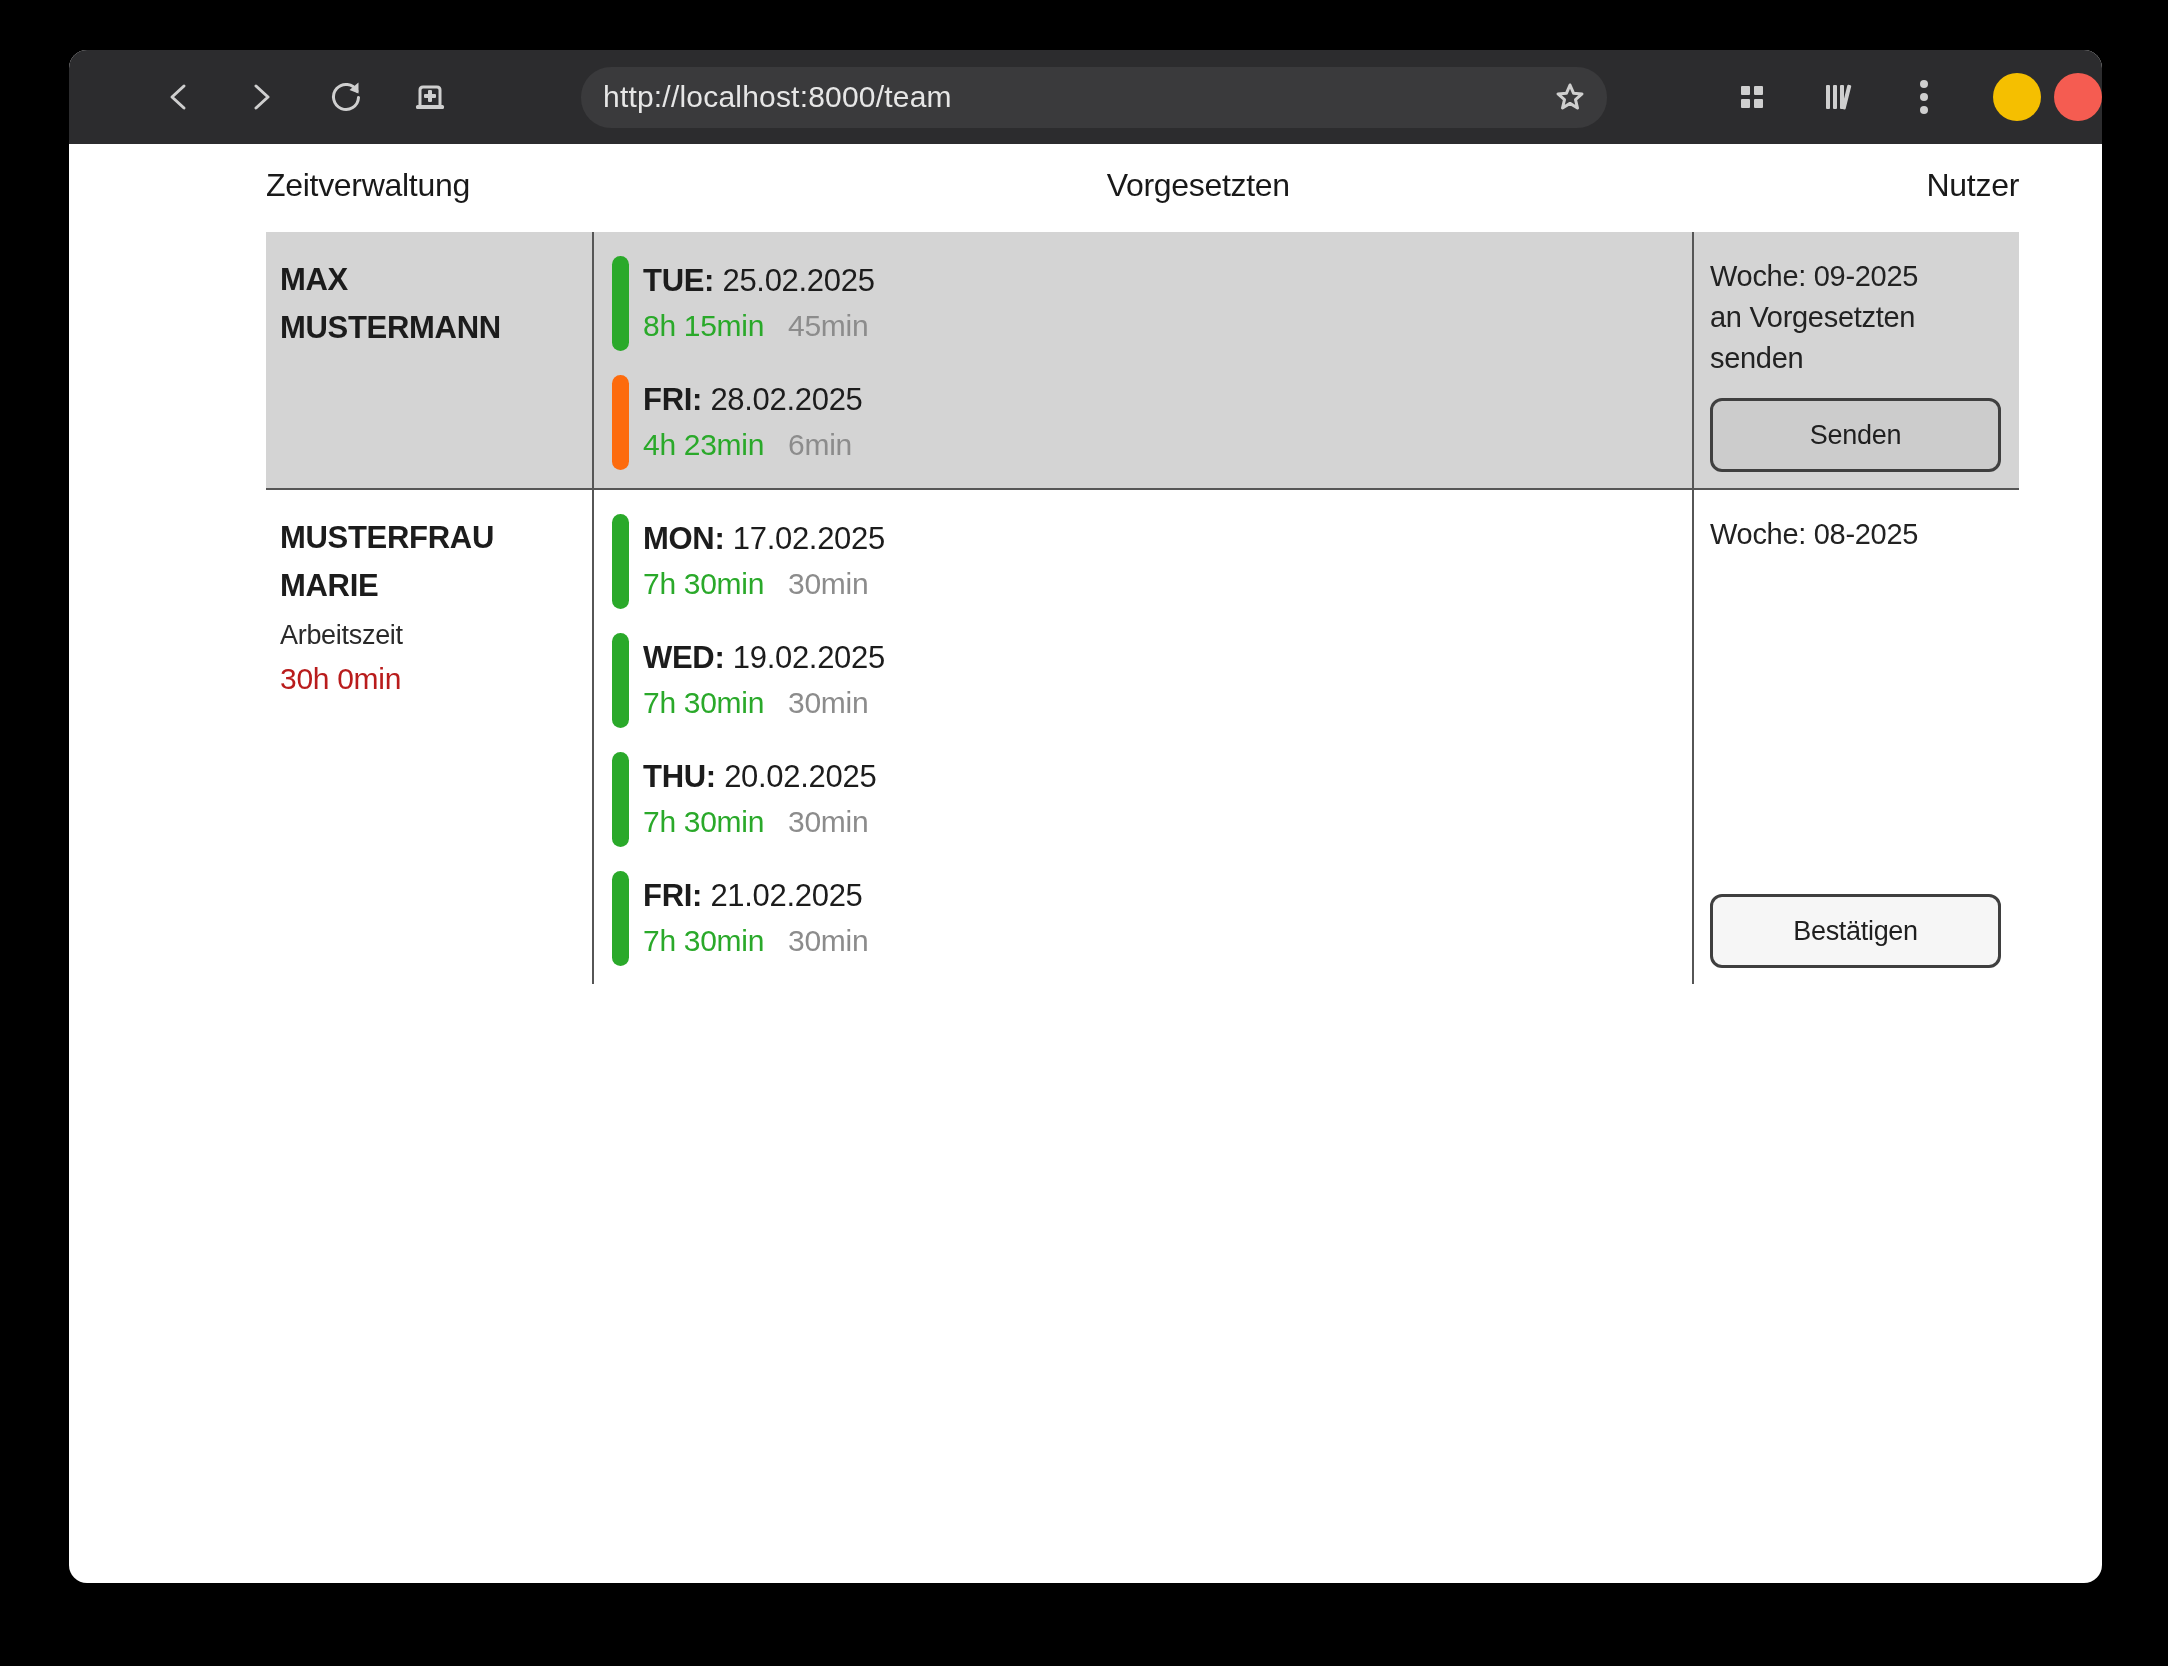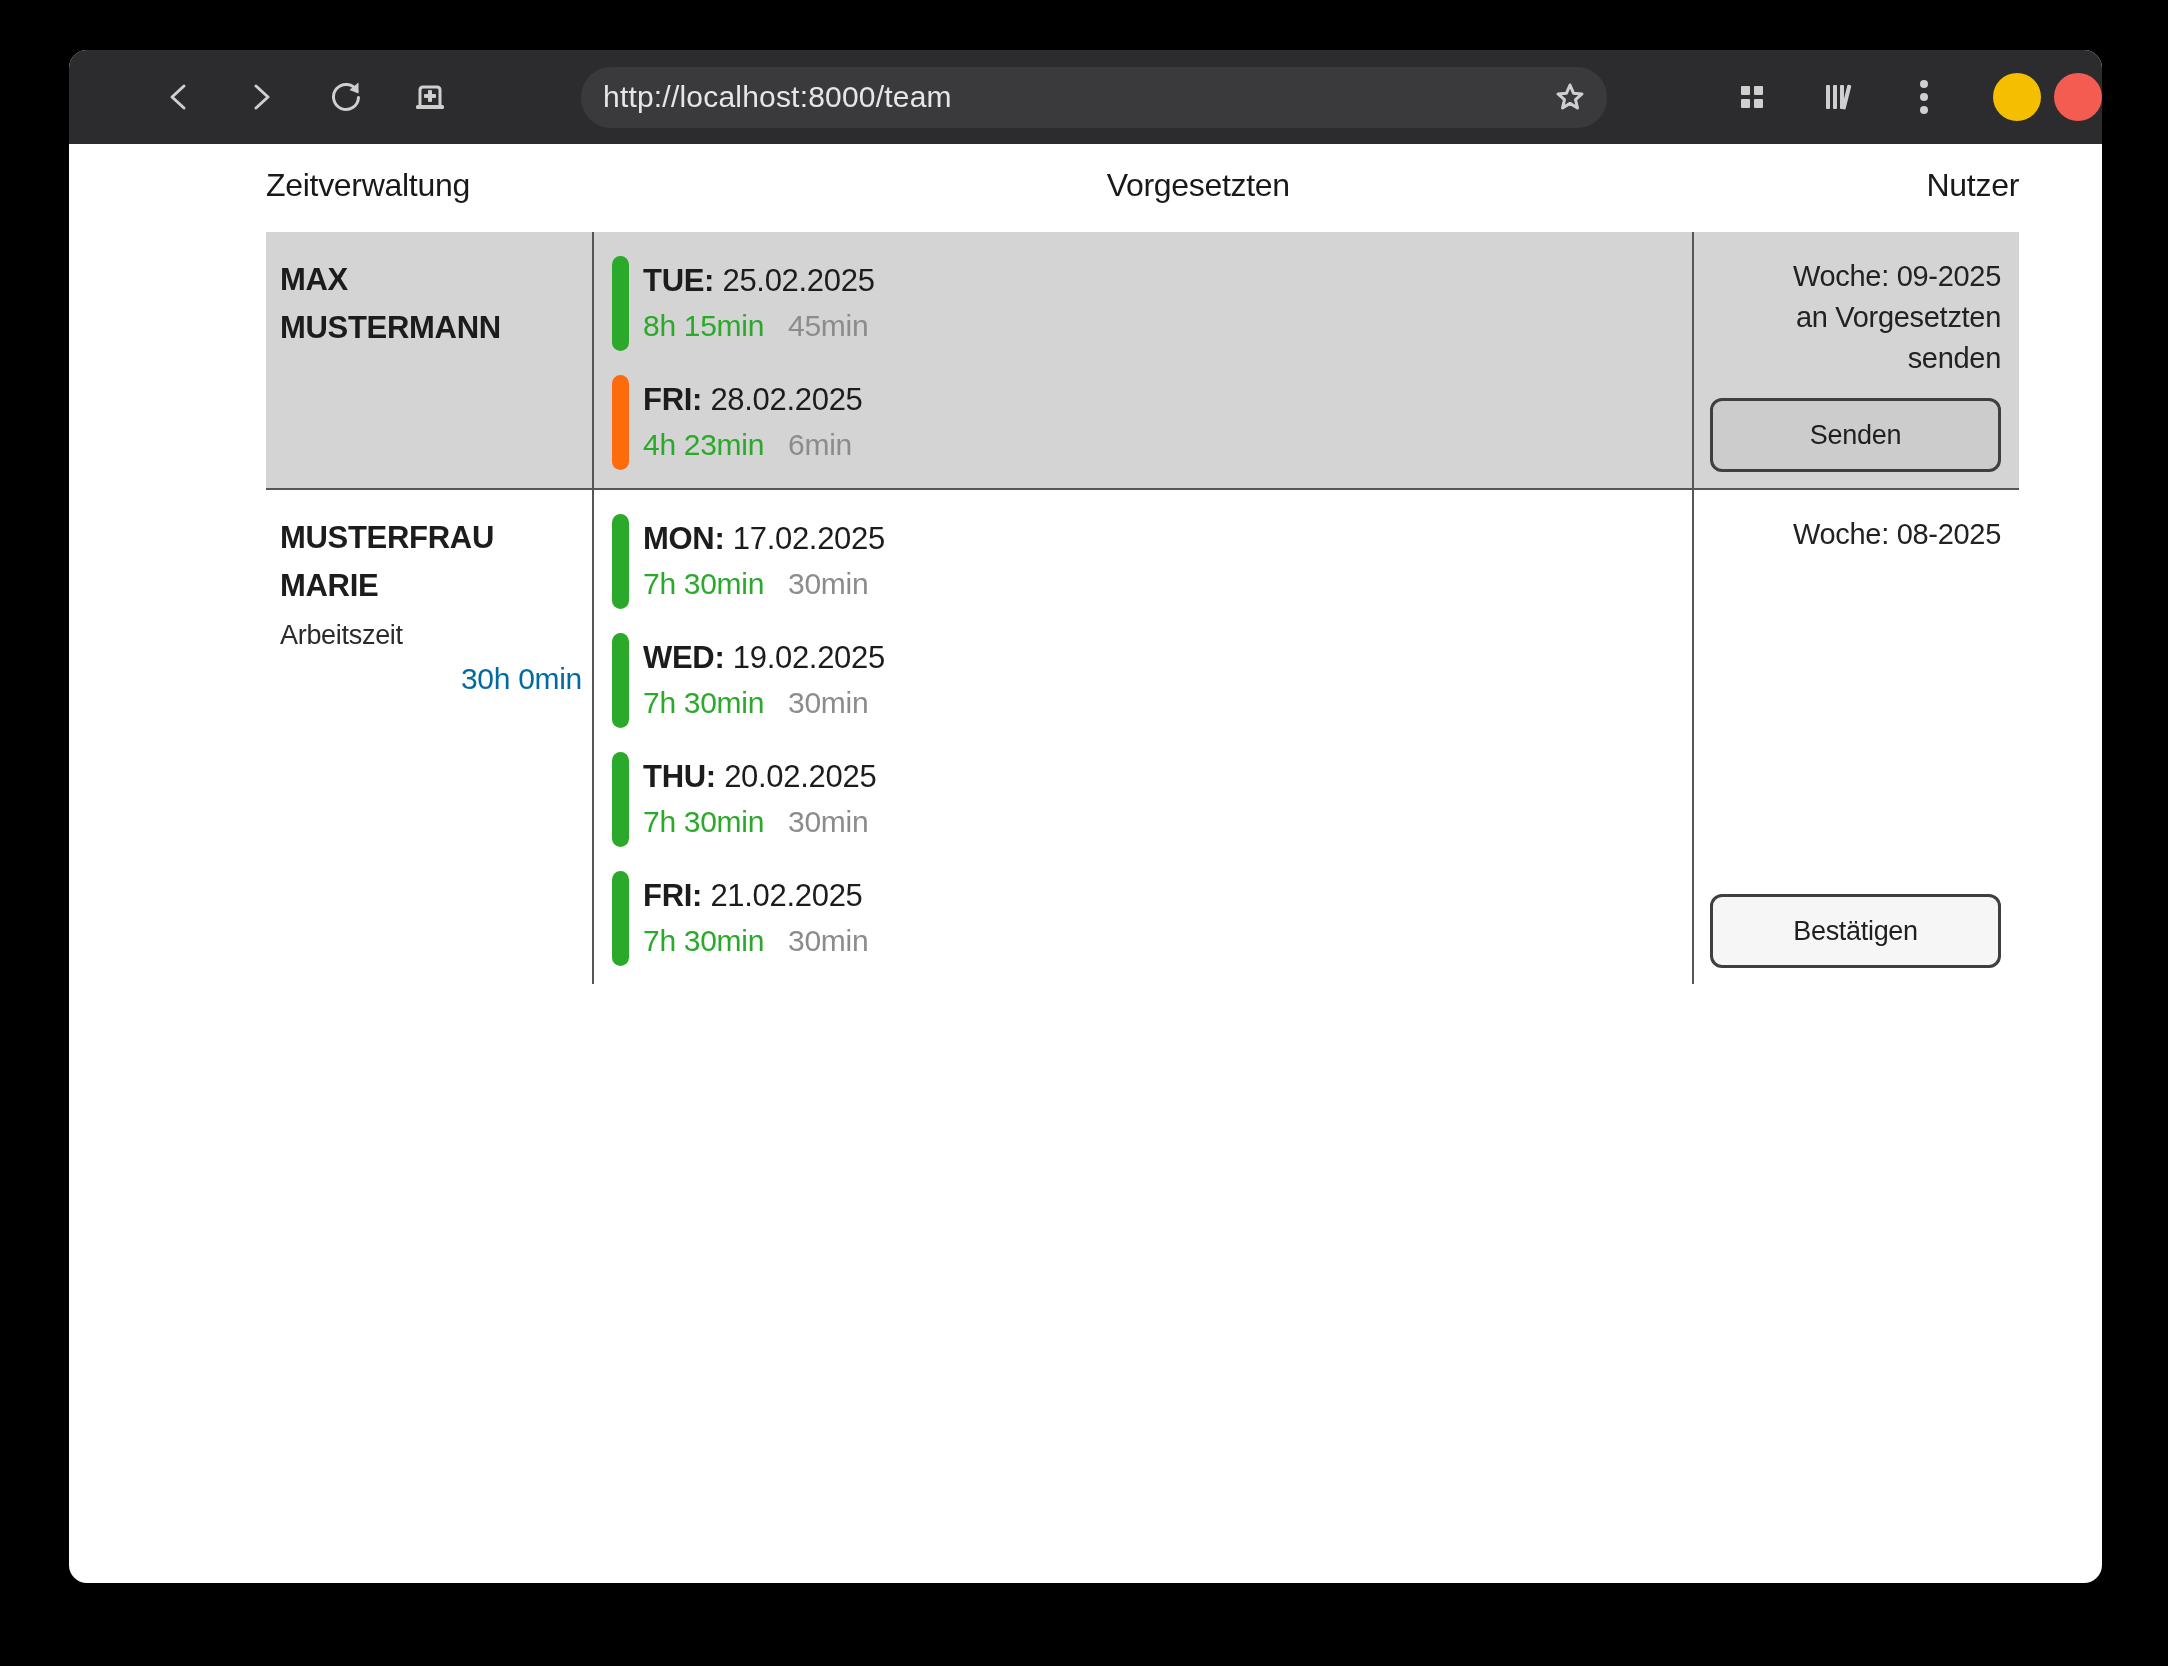--- a/index.html
+++ b/index.html
@@ -41,21 +41,21 @@
   .col-days{padding:24px 0 18px 18px;}
   .day-entry{display:flex;margin-bottom:24px;min-height:95px;}
   .day-entry:last-child{margin-bottom:0;}
   .daybar{width:17px;border-radius:10px;flex:0 0 auto;align-self:stretch;}
   .daytext{margin-left:14px;padding-top:1px;}
   .dayline{font-size:31px;line-height:47px;white-space:nowrap;}
   .dayline .dname{font-weight:bold;}
   .timeline{font-size:30px;line-height:44px;white-space:nowrap;}
   .pausetime{color:#8c8c8c;margin-left:16px;}
   .col-week{padding:24px 18px 16px 16px;display:flex;flex-direction:column;}
-  .wline{font-size:29px;line-height:41px;color:#222;text-align:right;}
+  .wline{font-size:29px;line-height:41px;color:#222;}
   .wbtn{margin-top:auto;height:74px;width:100%;box-sizing:border-box;border:3px solid #3f3f3f;
         border-radius:12px;background:rgba(0,0,0,0.035);font-family:"Liberation Sans",sans-serif;
         font-size:27px;color:#1f1f1f;cursor:pointer;display:flex;align-items:center;justify-content:center;}
 </style>
 </head>
 <body>
 
 <div class="stage">
   <div class="window">
 
@@ -196,21 +196,21 @@
             <div class="wline">senden</div>
             <div class="wbtn">Senden</div>
           </div>
         </div>
 
         <div class="row">
           <div class="col-name">
             <div class="pname">MUSTERFRAU</div>
             <div class="pname">MARIE</div>
             <div class="meta-label">Arbeitszeit</div>
-            <div class="meta-value" style="color: #0369a1; text-align: right;">30h 0min</div>
+            <div class="meta-value" style="color: #b91c1c;">30h 0min</div>
           </div>
 
           <div class="col-days">
             <div class="day-entry">
               <div class="daybar" style="background-color: rgb(42, 169, 42);"></div>
               <div class="daytext">
                 <div class="dayline">
                   <span class="dname">MON:</span>
                   <span>17.02.2025</span>
                 </div>

